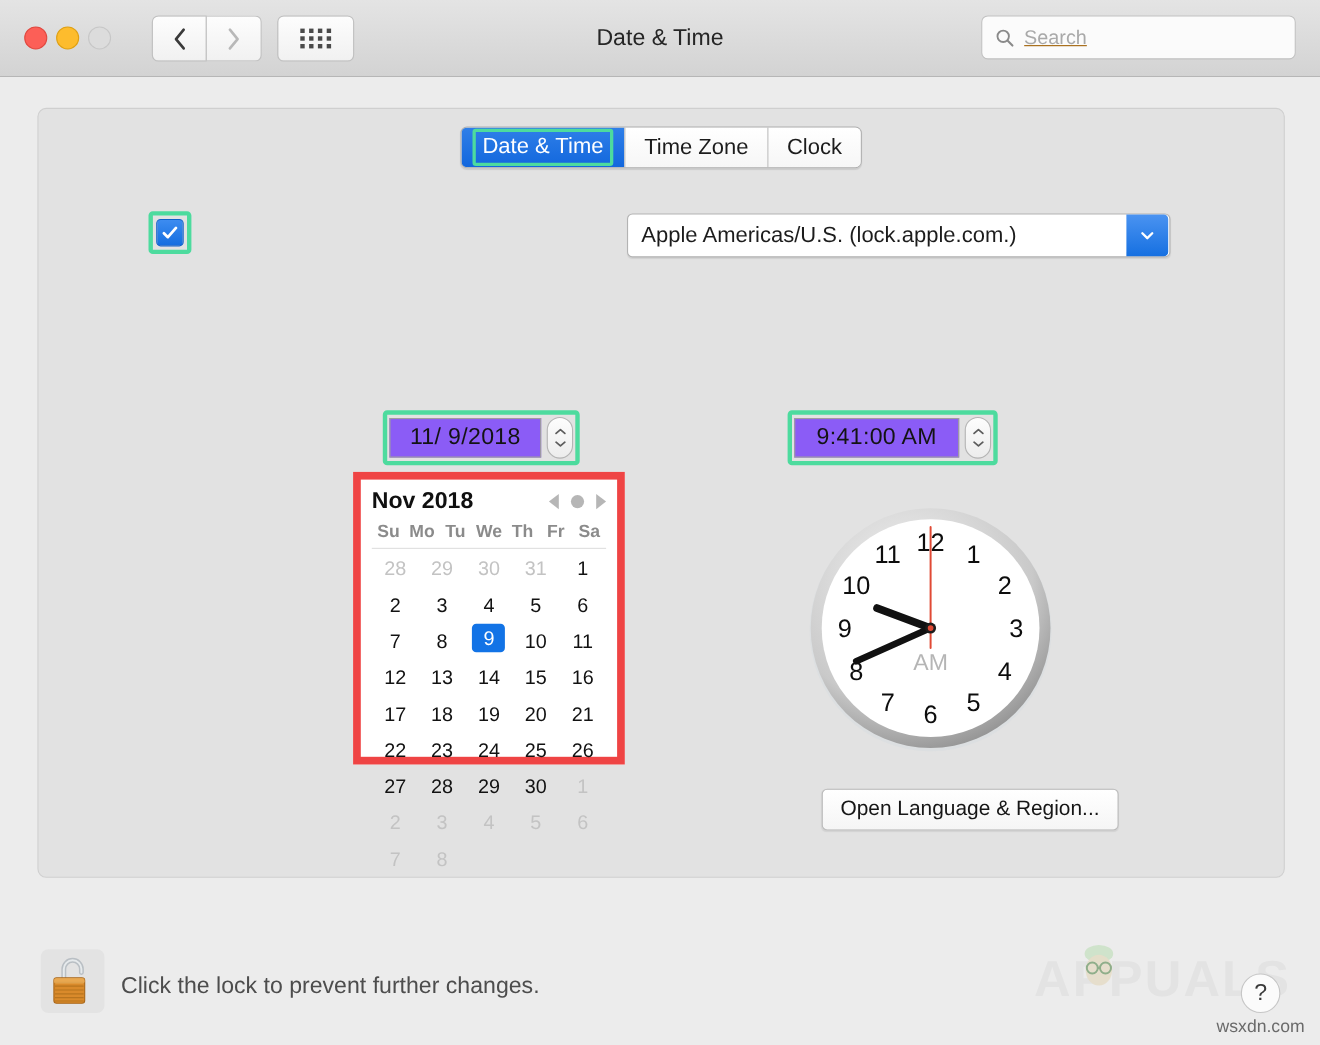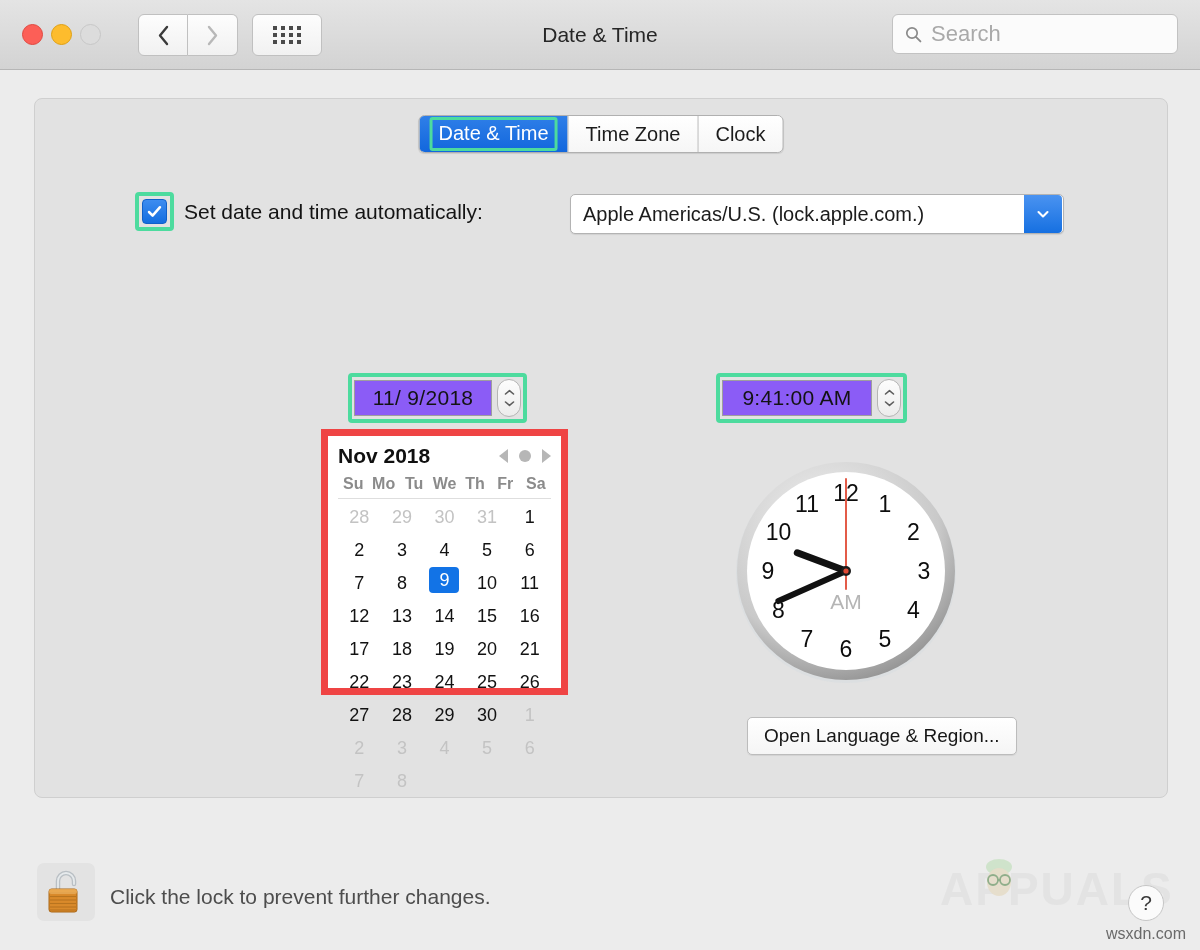--- a/index.html
+++ b/index.html
@@ -68,21 +68,21 @@
     position: absolute; top: 14px; right: 22px;
     width: 286px; height: 40px;
     background: #fbfbfb;
     border: 1px solid #c2c2c2; border-radius: 6px;
     display: flex; align-items: center; padding: 0 12px;
   }
   .searchbox svg { width: 17px; height: 17px; flex: 0 0 auto; }
   .searchbox input {
     border: none; outline: none; background: transparent;
     font-family: "Liberation Sans", sans-serif;
-    font-size: 22px; color: #a16207; margin-left: 9px; width: 100%;
+    font-size: 18px; color: #a16207; margin-left: 9px; width: 100%; text-decoration: underline;
   }
   .searchbox input::placeholder { color: #a9a9a9; }
 
   
   .panel {
     position: absolute; top: 98px; left: 34px;
     width: 1134px; height: 700px;
     background: #e2e2e2;
     border: 1px solid #cfcfcf;
     border-radius: 8px;
@@ -351,21 +351,20 @@
     </div>
 
     <div class="autorow">
       <div class="cbwrap">
         <div class="checkbox">
           <svg viewBox="0 0 17 17">
             <path d="M3 9 L6.6 12.6 L14 4.2" fill="none" stroke="#ffffff" stroke-width="2.5" stroke-linecap="round" stroke-linejoin="round"></path>
           </svg>
         </div>
       </div>
-      <span class="autolabel">Set date and time automatically:</span>
     </div>
 
     <div class="dropdown">
       <span class="dd-text">Apple Americas/U.S. (lock.apple.com.)</span>
       <span class="dd-arrow">
         <svg viewBox="0 0 16 16">
           <path d="M3.5 6 L8 10.5 L12.5 6" fill="none" stroke="#ffffff" stroke-width="2.1" stroke-linecap="round" stroke-linejoin="round"></path>
         </svg>
       </span>
     </div>

